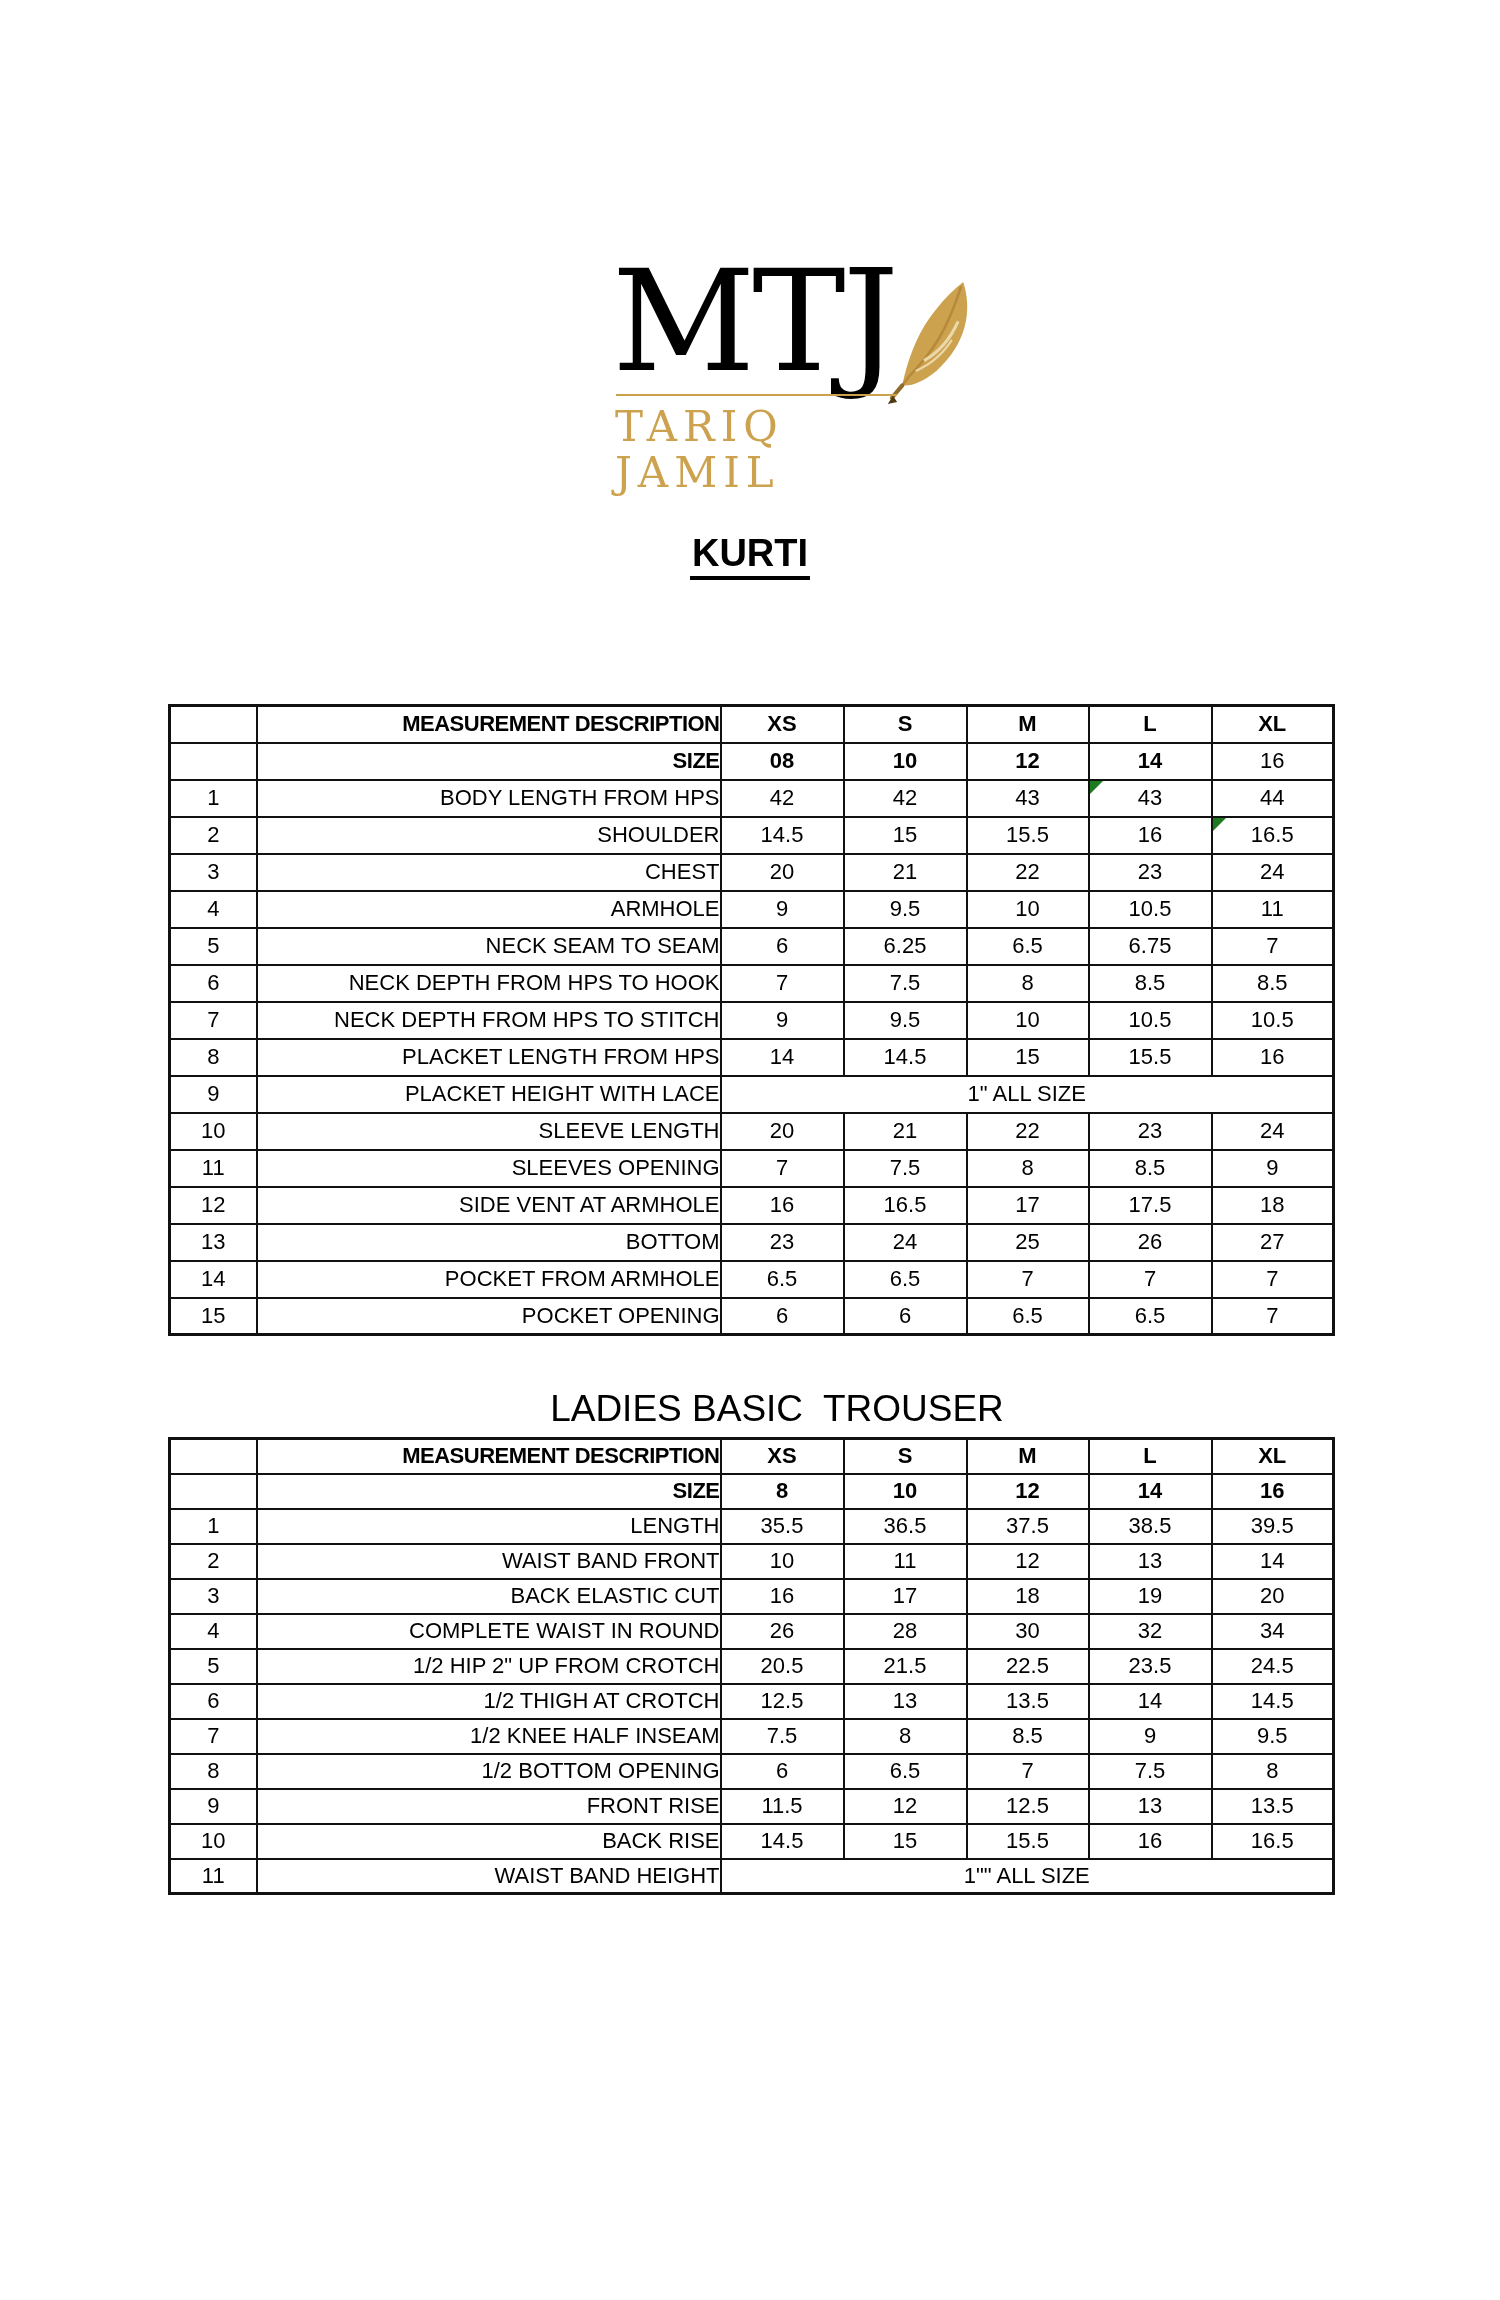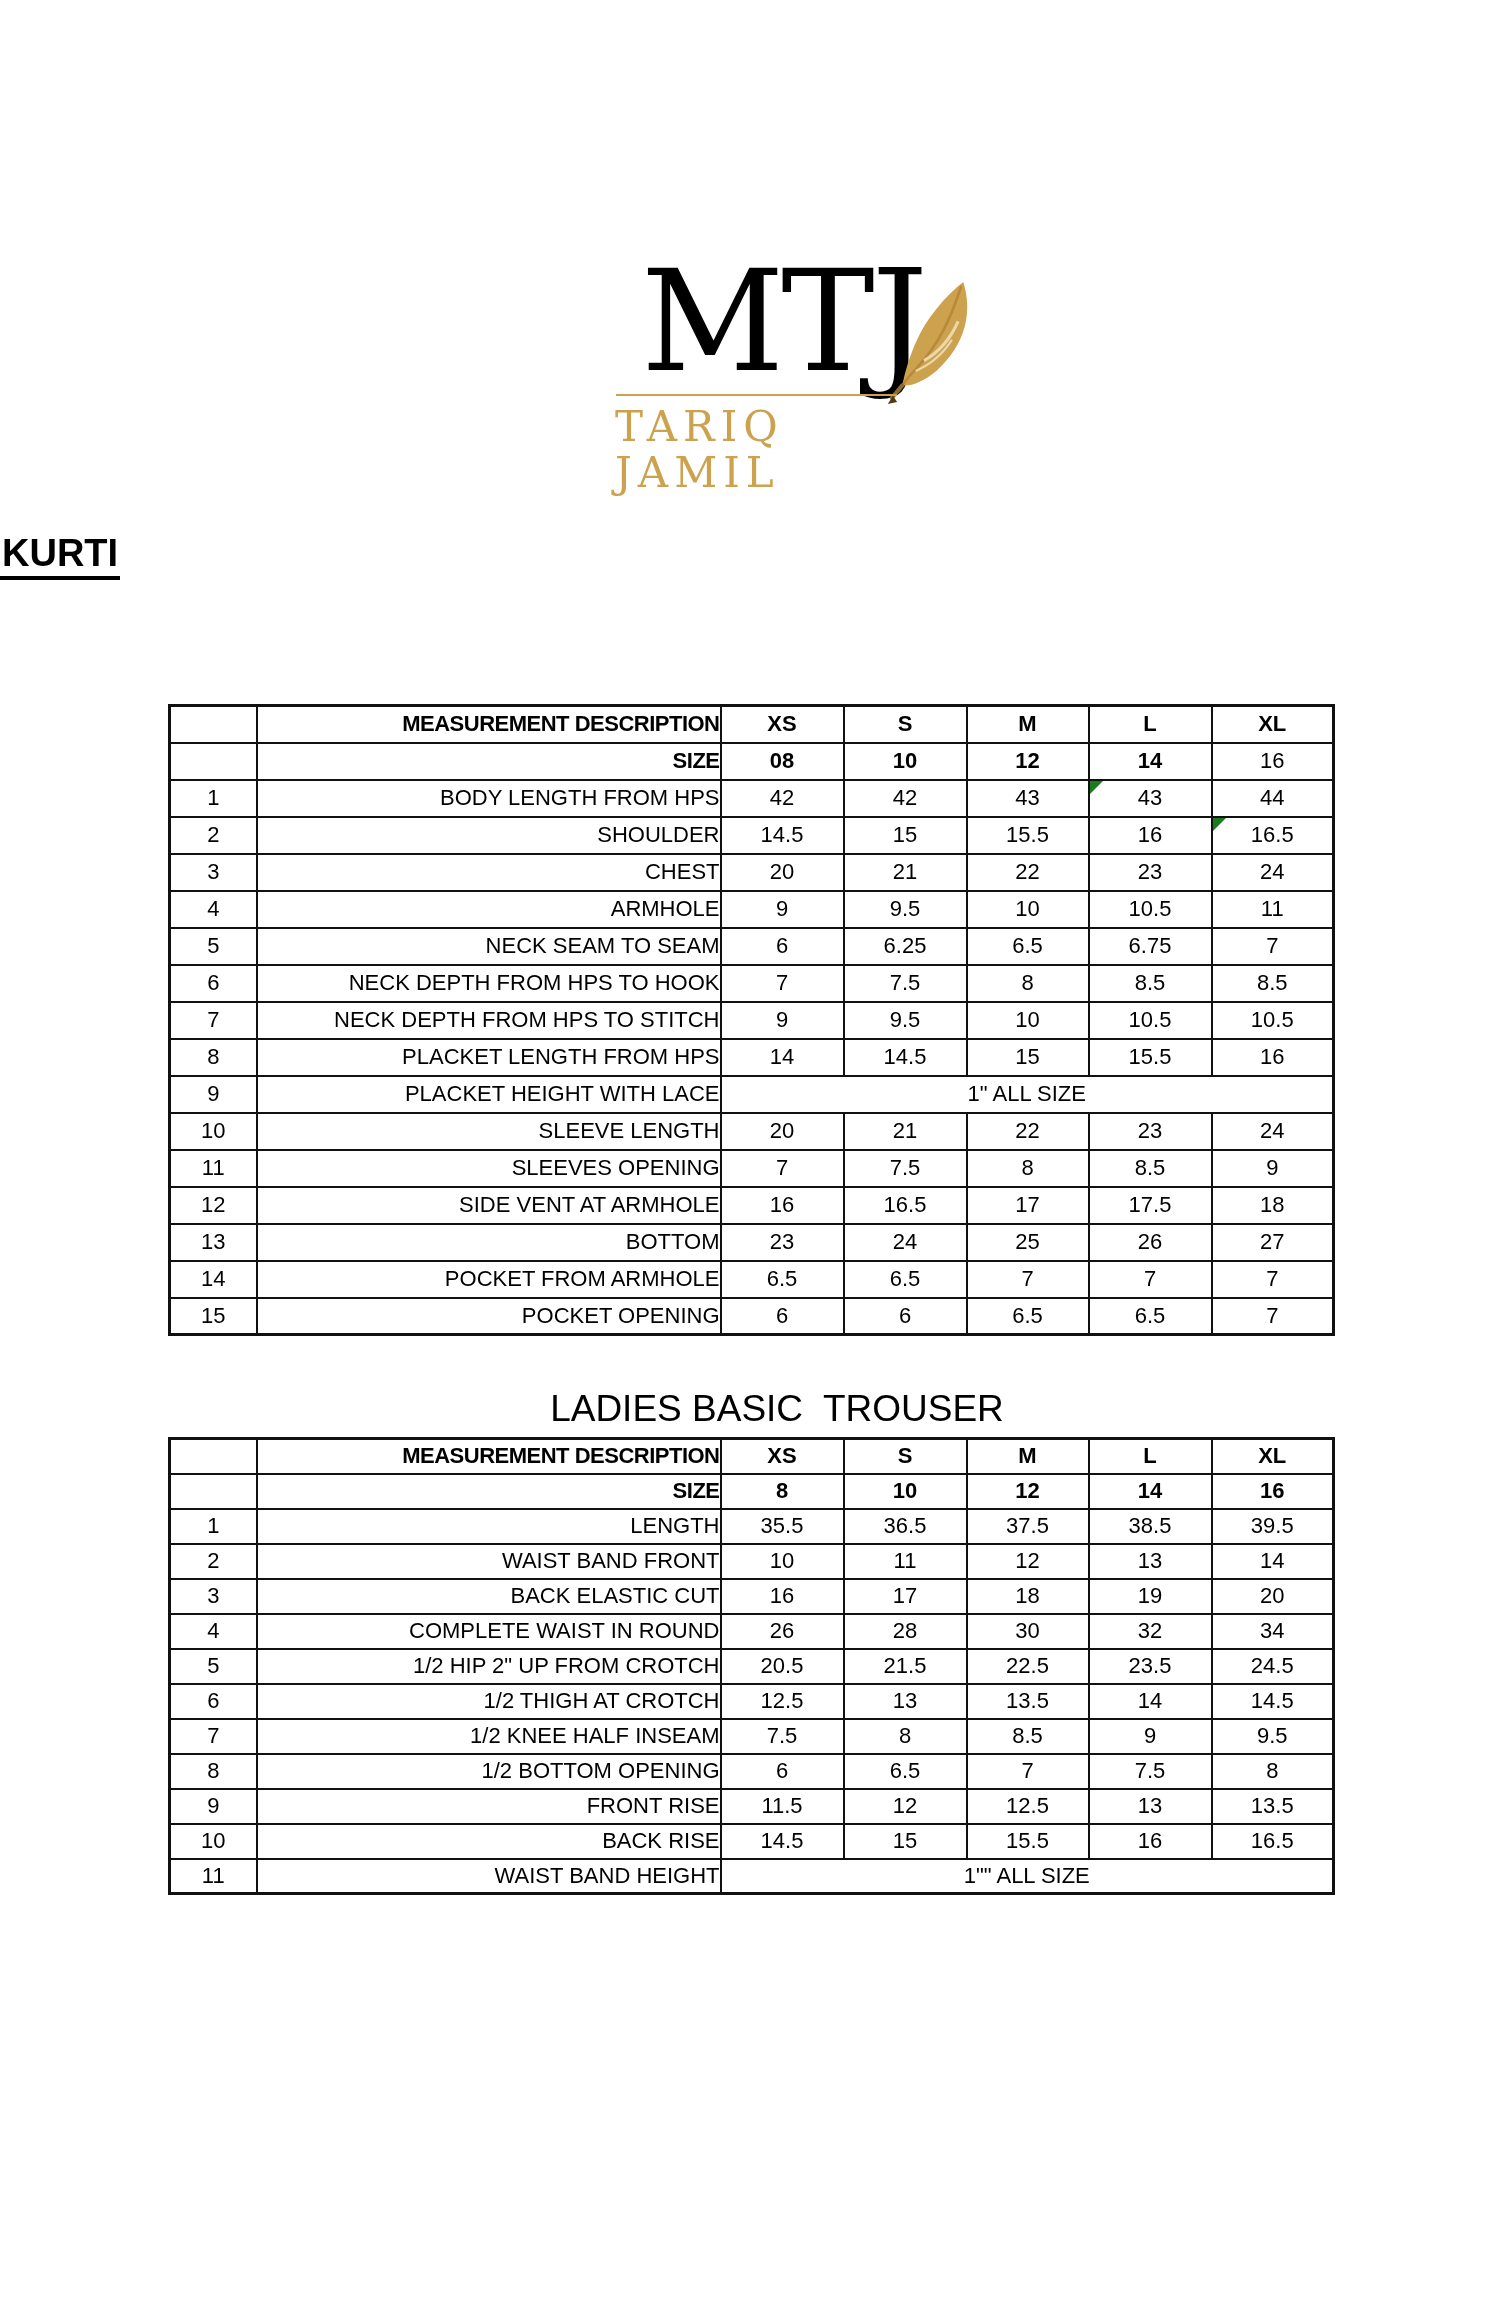--- a/index.html
+++ b/index.html
@@ -5,30 +5,30 @@
   html,body{margin:0;padding:0;}
   body{
     width:1500px;height:2300px;position:relative;background:#ffffff;
     font-family:"Liberation Sans",sans-serif;color:#000;
     overflow:hidden;
   }
   
   .logo-mono{
     position:absolute;left:612px;top:252px;width:300px;height:150px;
     font-family:"DejaVu Serif",serif;font-size:140px;line-height:1;
-    letter-spacing:-3px;font-weight:500;margin-left:29px;
+    letter-spacing:-3px;font-weight:500;
   }
   .quill{position:absolute;left:872px;top:280px;}
   .brand-rule{position:absolute;left:616px;top:394px;width:281px;height:2px;}
   .brand-name{
     position:absolute;left:615px;top:404px;width:300px;
     font-family:"DejaVu Serif",serif;font-size:42px;letter-spacing:6px;line-height:1.1;
   }
   
-  .kurti-title-wrap{position:absolute;left:0;top:532px;width:1500px;}
+  .kurti-title-wrap{position:absolute;left:0;top:532px;width:1500px;text-align:center;}
   .kurti-title{
     display:inline-block;font-size:38px;font-weight:bold;letter-spacing:0px;
     border-bottom:4px solid #000;padding:0 2px 1px 2px;
   }
   .trouser-title{
     position:absolute;left:168px;top:1388px;width:1164px;text-align:center;
     font-size:37px;font-weight:normal;white-space:pre;text-indent:54px;
   }
   
   table.size-chart{

